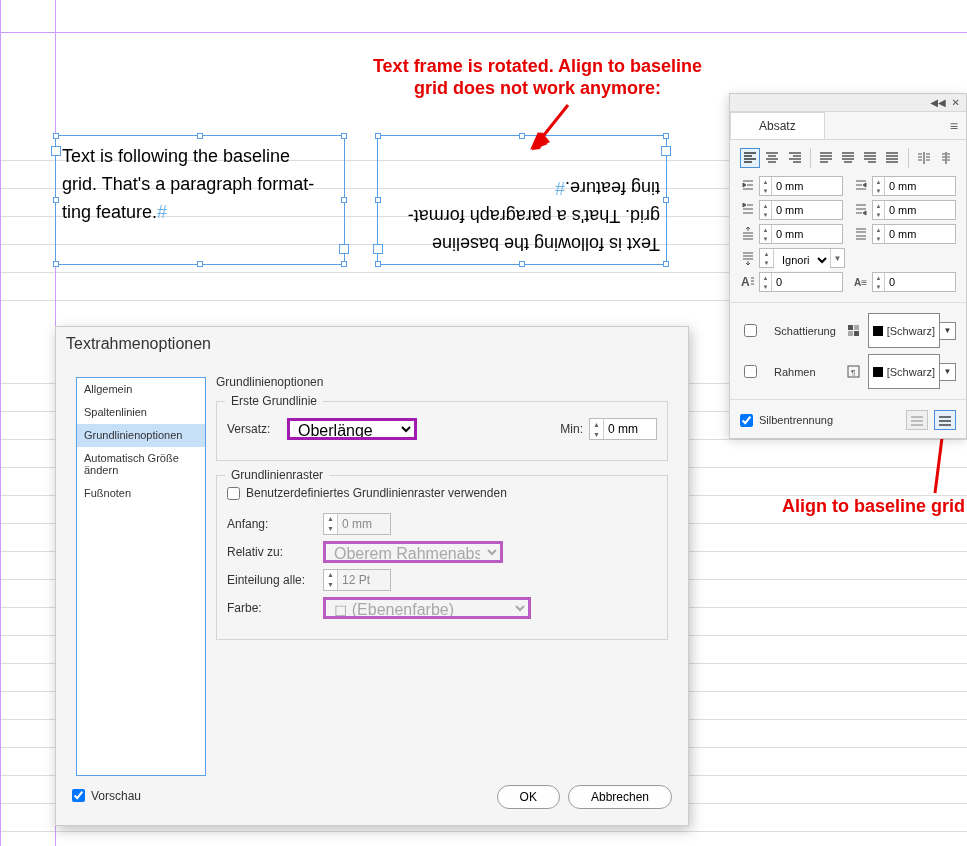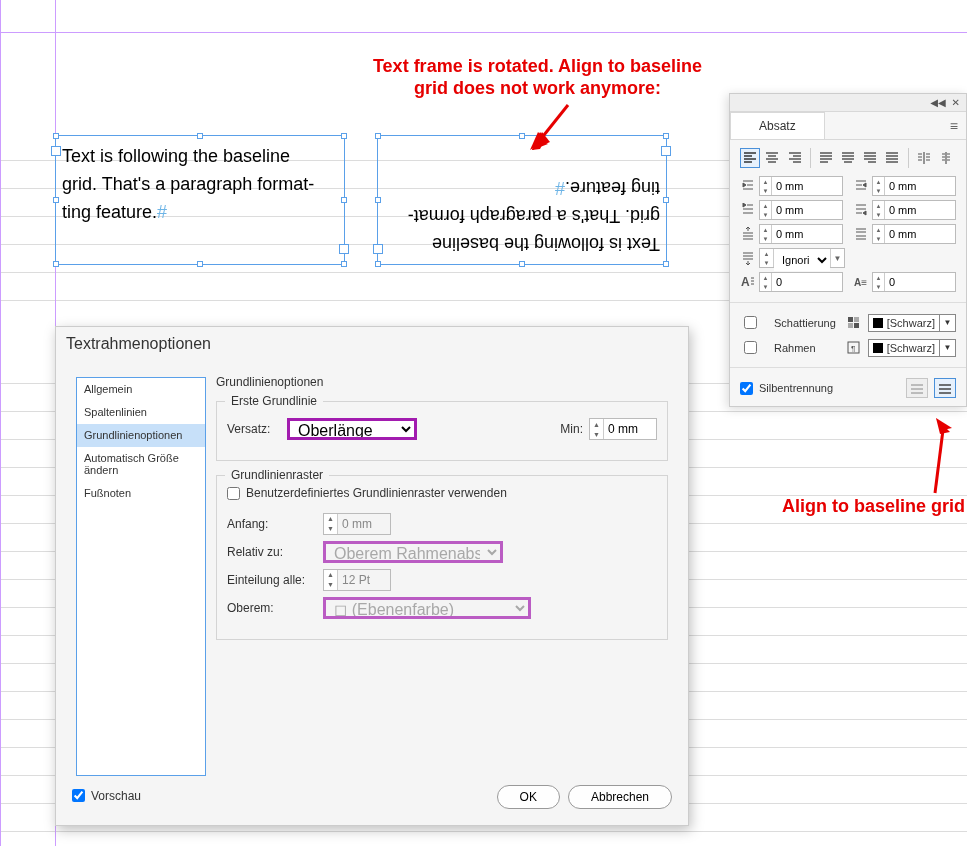--- a/index.html
+++ b/index.html
@@ -70,21 +70,21 @@
   .pcell { flex:1; display:flex; align-items:center; gap:3px; }
   .p-icon { width:16px; height:16px; display:flex; align-items:center; justify-content:center; color:#555; }
   .p-icon svg { width:14px; height:14px; }
   .pspin { display:flex; border:1px solid #bbb; height:20px; background:#fff; flex:1; }
   .pspin .sp-btns { width:14px; display:flex; flex-direction:column; border-right:1px solid #ccc; }
   .pspin .sp-btns span { flex:1; display:flex; align-items:center; justify-content:center; font-size:6px; color:#666; }
   .pspin input { border:none; width:100%; padding:0 4px; font-size:11px; }
   .swatch-row { display:flex; align-items:center; gap:6px; margin:6px 0; }
   .swatch-row label { flex:1; display:flex; align-items:center; gap:14px; font-size:11px; }
   .swatch-ctrl { display:flex; align-items:center; }
-  .swatch-ctrl .sw-box { border:1px solid #888; height:18px; display:flex; align-items:center; padding:0 4px; gap:4px; background:#fff; font-size:11px; width:72px; }
+  .swatch-ctrl .sw-box { border:1px solid #888; height:35px; display:flex; align-items:center; padding:0 4px; gap:4px; background:#fff; font-size:11px; width:72px; }
   .swatch-ctrl .sw-drop { border:1px solid #888; border-left:0; height:18px; width:16px; display:flex; align-items:center; justify-content:center; font-size:8px; background:#fff; }
   .hr { height:1px; background:#ddd; margin:10px -10px; }
   .panel-bottom { display:flex; align-items:center; gap:6px; }
   .panel-bottom .grow { flex:1; }
   .sm-btn { width:22px; height:20px; border:1px solid #c6c6c6; display:flex; align-items:center; justify-content:center; background:#efefef; }
   .sm-btn.active { border:1px solid #4a90d9; background:#e7f1fc; }
 
 </style>
 </head>
 <body>
@@ -246,21 +246,21 @@
           <span class="lbl">Einteilung alle:</span>
           <div class="spin">
             <div class="sp-btns">
                 <span>▲</span>
                 <span>▼</span>
               </div>
             <input disabled="" value="12 Pt" style="">
           </div>
         </div>
         <div class="row">
-          <span class="lbl">Oberem:</span>
+          <span class="lbl">Farbe:</span>
           <select disabled="" style="width:208px">
             <option>◻ <span>(Ebenenfarbe)</span></option>
           </select>
         </div>
       </div>
     </div>
   </div>
 
   <div class="dlg-footer">
     <div class="left">

